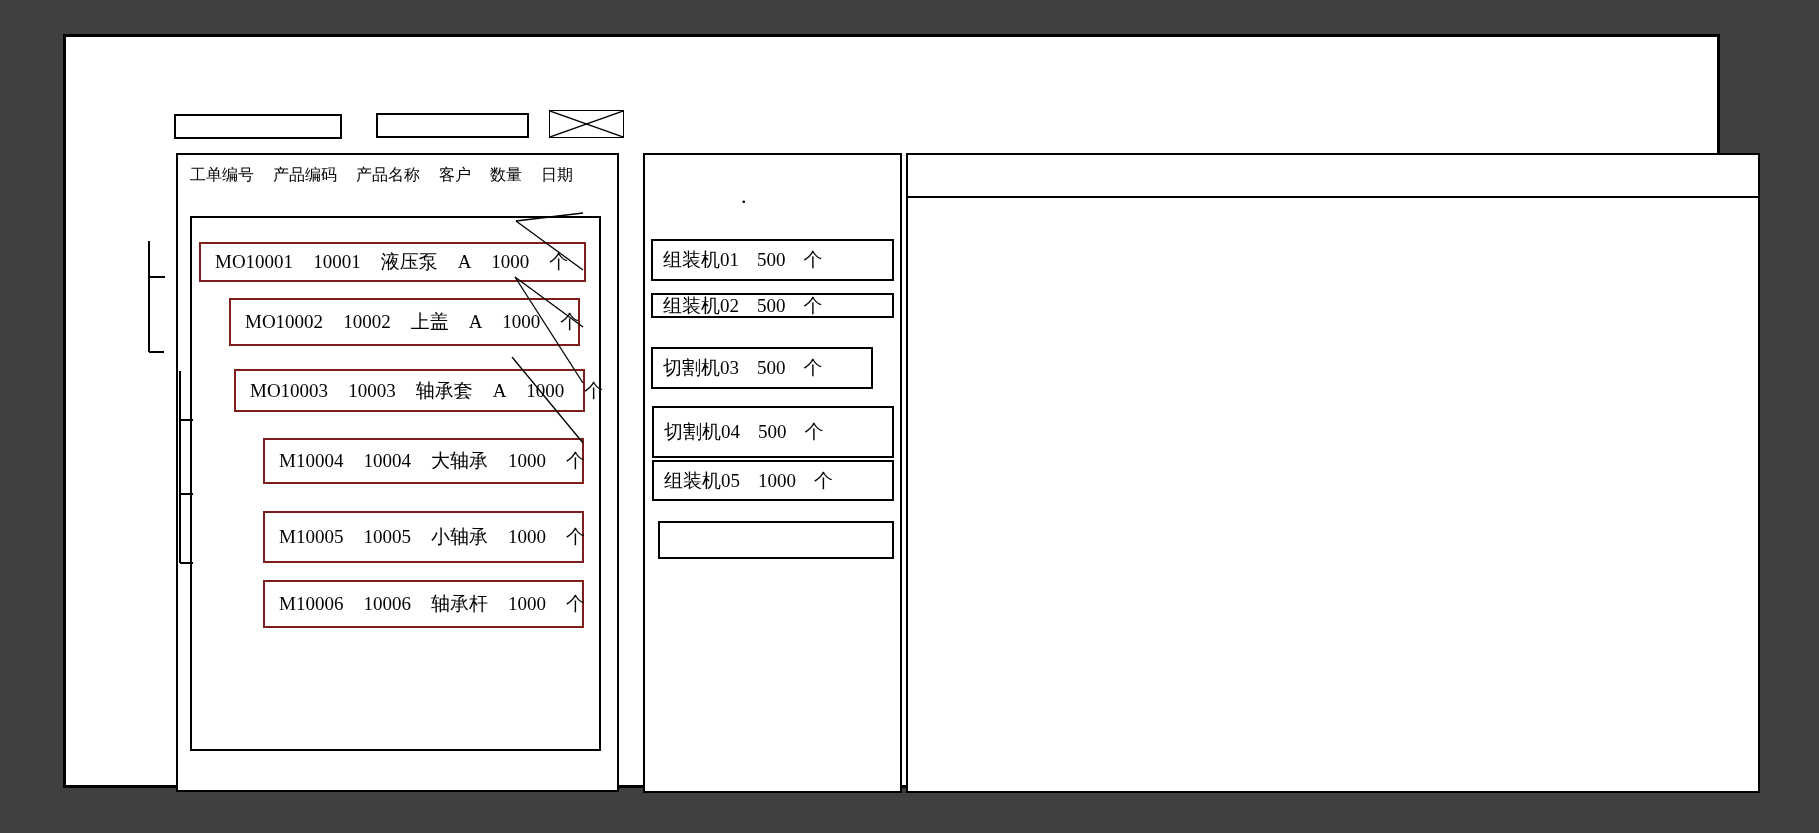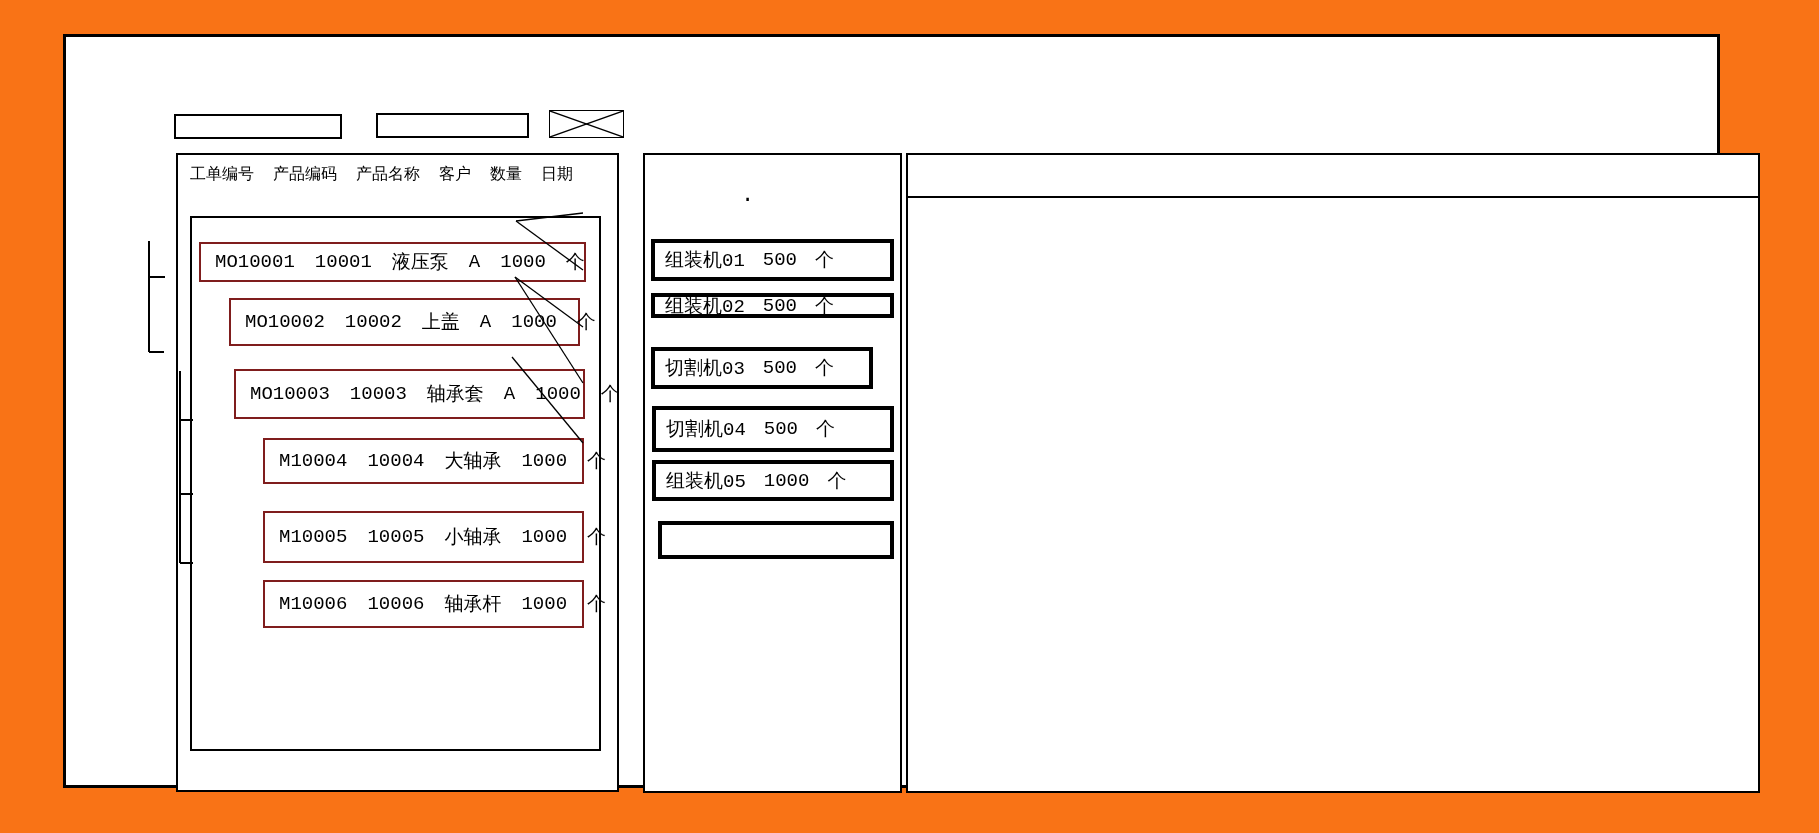--- a/index.html
+++ b/index.html
@@ -1,18 +1,18 @@
 <!DOCTYPE html>
 <html><head>
 <meta charset="utf-8">
 <style>
   html,body{margin:0;padding:0;background:#ffffff;}
   .canvas{
-    position:relative;width:1819px;height:833px;background:#f97316;
-    font-family:Liberation Mono, monospace;color:#000000;overflow:hidden;
+    position:relative;width:1819px;height:833px;background:#404040;
+    font-family:Liberation Serif, serif;color:#000000;overflow:hidden;
   }
   .outer-frame{
     position:absolute;left:63px;top:34px;width:1657px;height:754px;
     border:3px solid #000;box-sizing:border-box;background:#ffffff;
   }
   .box{position:absolute;border:2px solid #000;box-sizing:border-box;background:#ffffff;}
   .thinbox{position:absolute;border:1.5px solid #000;box-sizing:border-box;background:#ffffff;}
 
   
   .toolbar-field-1{left:108px;top:77px;width:168px;height:25px;}
@@ -33,34 +33,34 @@
 
   .tree-container{position:absolute;left:12px;top:61px;width:411px;height:535px;border:2px solid #000;box-sizing:border-box;}
 
   .order-box{
     position:absolute;border:2px solid #7f1d1d;box-sizing:border-box;background:#ffffff;
     display:flex;align-items:center;gap:20px;padding-left:14px;
     font-size:19px;white-space:nowrap;
   }
   .order-1{left:7px;top:24px;width:387px;height:40px;}
   .order-2{left:37px;top:80px;width:351px;height:48px;}
-  .order-3{left:42px;top:151px;width:351px;height:50px;}
+  .order-3{left:42px;top:151px;width:351px;height:43px;}
   .order-4{left:71px;top:220px;width:321px;height:46px;}
   .order-5{left:71px;top:293px;width:321px;height:52px;}
   .order-6{left:71px;top:362px;width:321px;height:48px;}
 
   .machine-box{
-    position:absolute;border:4px solid #000000;box-sizing:border-box;background:#ffffff;
+    position:absolute;border:2px solid #000000;box-sizing:border-box;background:#ffffff;
     display:flex;align-items:center;gap:18px;padding-left:10px;
     font-size:19px;white-space:nowrap;
   }
   .machine-1{left:6px;top:84px;width:243px;height:42px;}
   .machine-2{left:6px;top:138px;width:243px;height:25px;text-align:right;}
   .machine-3{left:6px;top:192px;width:222px;height:42px;}
-  .machine-4{left:7px;top:251px;width:242px;height:46px;}
+  .machine-4{left:7px;top:251px;width:242px;height:52px;}
   .machine-5{left:7px;top:305px;width:242px;height:41px;}
   .machine-6{left:13px;top:366px;width:236px;height:38px;}
 
   .stray-dot{position:absolute;left:96px;top:30px;font-size:22px;line-height:22px;}
 
   .connector-layer{position:absolute;left:0;top:0;width:1819px;height:833px;pointer-events:none;}
   .connector-layer line{stroke:#000;}
   .tree-line{stroke-width:2;}
   .link-line{stroke-width:1.3;}
 </style>

